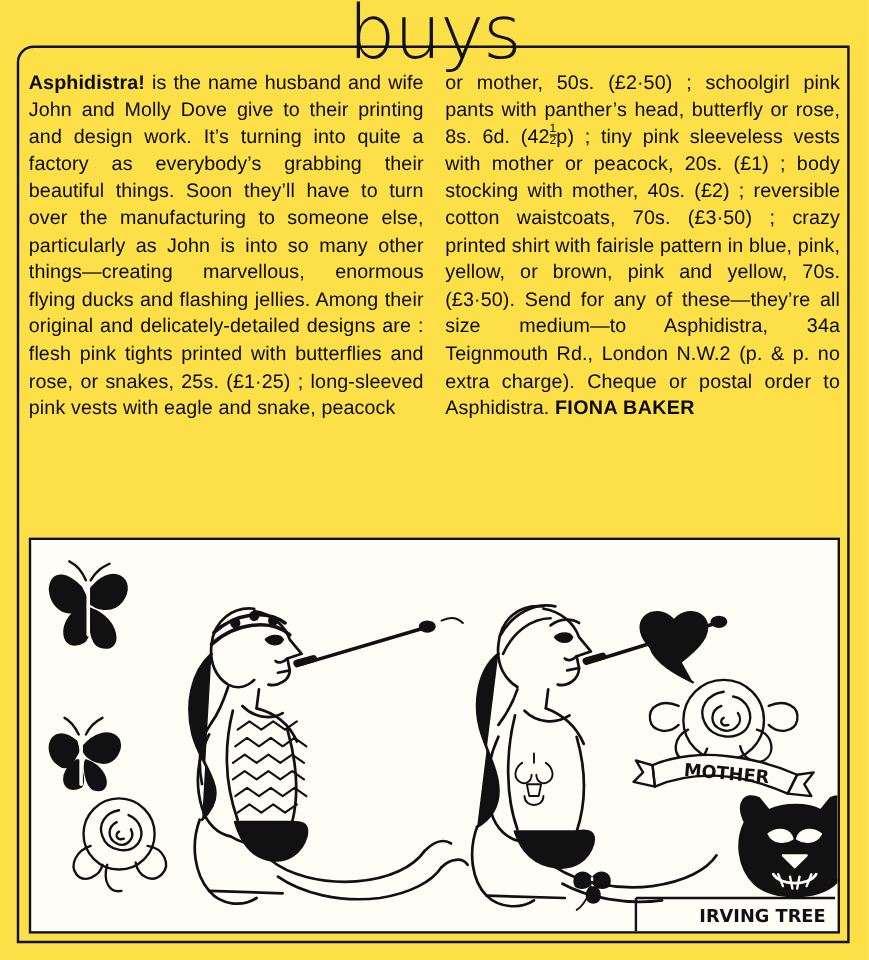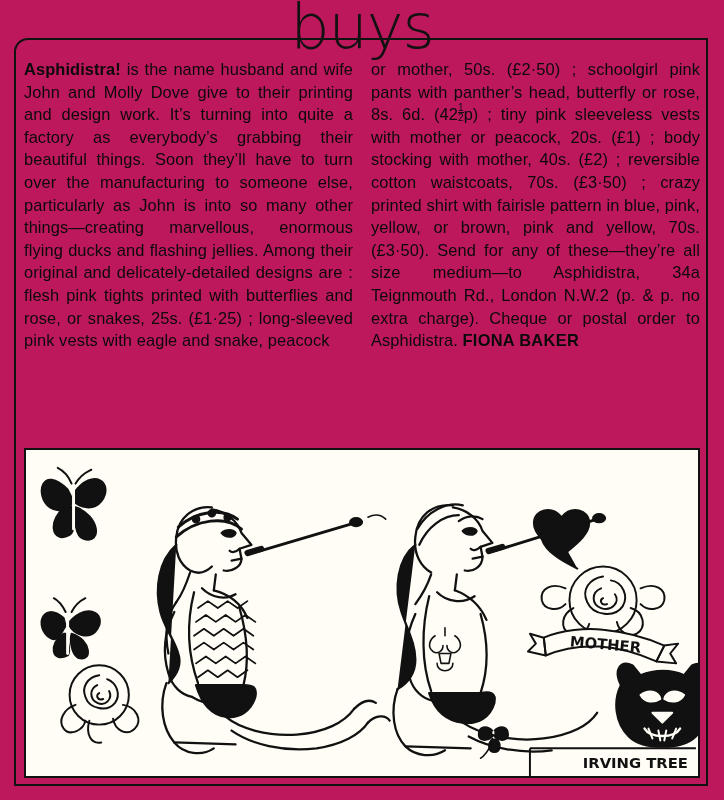--- a/index.html
+++ b/index.html
@@ -12,21 +12,21 @@
     height: 800px;
     position: relative;
     font-family: "Liberation Sans", sans-serif;
     color: #0a0a0a;
     overflow: hidden;
   }
 
   .page {
     position: absolute;
     inset: 0;
-    background: #be185d;
+    background: #fde047;
   }
 
   
   .masthead {
     position: absolute;
     top: -4px;
     left: 0;
     width: 724px;
     height: 60px;
     text-align: center;

